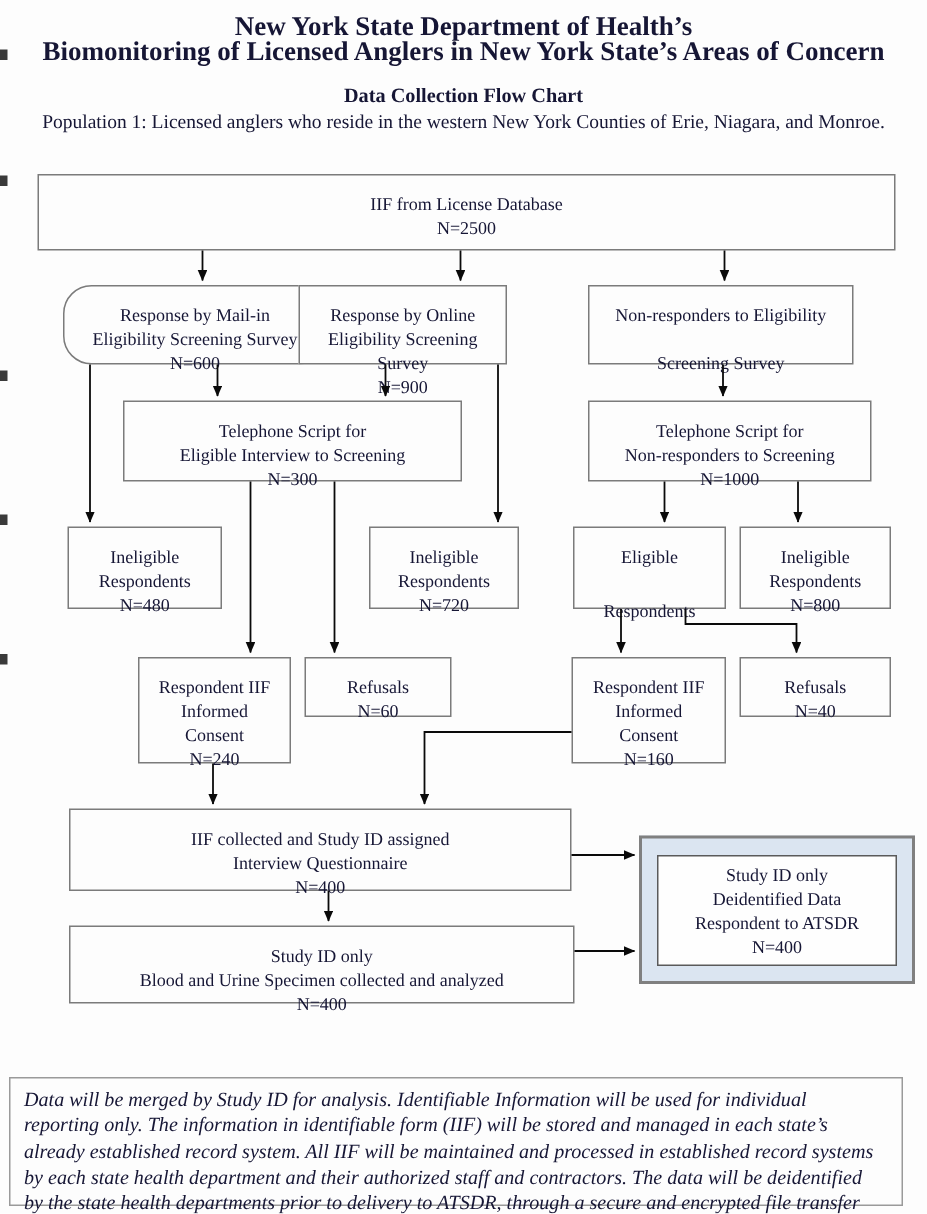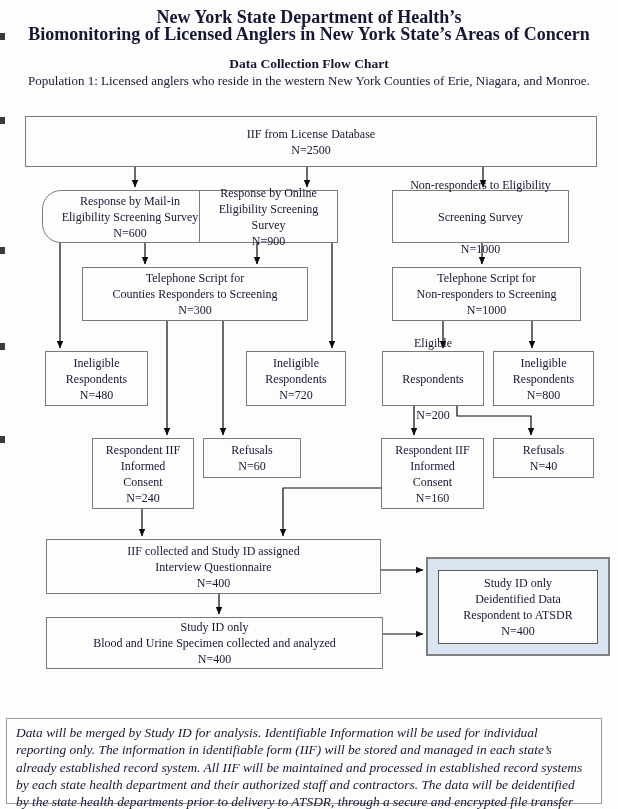--- a/index.html
+++ b/index.html
@@ -24,26 +24,26 @@
   .title-line { font-size: 18px; font-weight: bold; line-height: 16.5px; }
   .subtitle   { font-size: 13.5px; font-weight: bold; line-height: 16px; margin-top: 14px; }
   .population { font-size: 13px; line-height: 16px; margin-top: 1px; }
 
   .fbox {
     position: absolute;
     border: 1px solid #7b7b7b;
     background: #fdfdfd;
     display: flex;
     flex-direction: column;
-    justify-content: center;
+    justify-content: flex-start;
     align-items: center;
     text-align: center;
     font-size: 12px;
     line-height: 16px;
-    padding: 1px 2px;
+    padding: 11px 2px;
   }
   .atsdr-outer {
     position: absolute;
     border: 2px solid #808080;
     background: #dbe5f1;
   }
   .atsdr-inner {
     position: absolute;
     border: 1px solid #5a5a5a;
     background: #fefefe;
@@ -112,21 +112,21 @@
       <div>N=900</div>
     </div>
   <div class="fbox" style="left:392px; top:190px; width:177px; height:53px;gap:16px;">
       <div>Non-responders to Eligibility</div>
       <div>Screening Survey</div>
       <div>N=1000</div>
     </div>
 
   <div class="fbox" style="left:82px; top:267px; width:226px; height:54px;">
       <div>Telephone Script for</div>
-      <div>Counties Responders to Screening</div>
+      <div>Eligible Interview to Screening</div>
       <div>N=300</div>
     </div>
   <div class="fbox" style="left:392px; top:267px; width:189px; height:54px;">
       <div>Telephone Script for</div>
       <div>Non-responders to Screening</div>
       <div>N=1000</div>
     </div>
 
   <div class="fbox" style="left:45px; top:351px; width:103px; height:55px;">
       <div>Ineligible</div>

